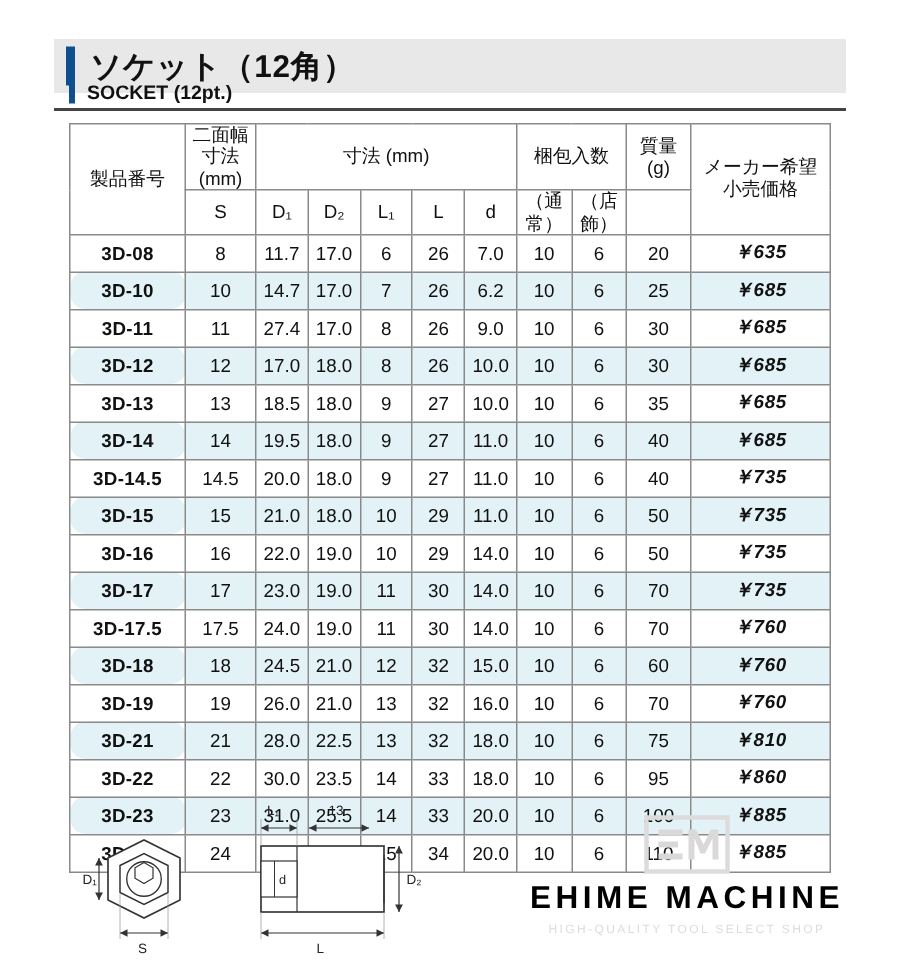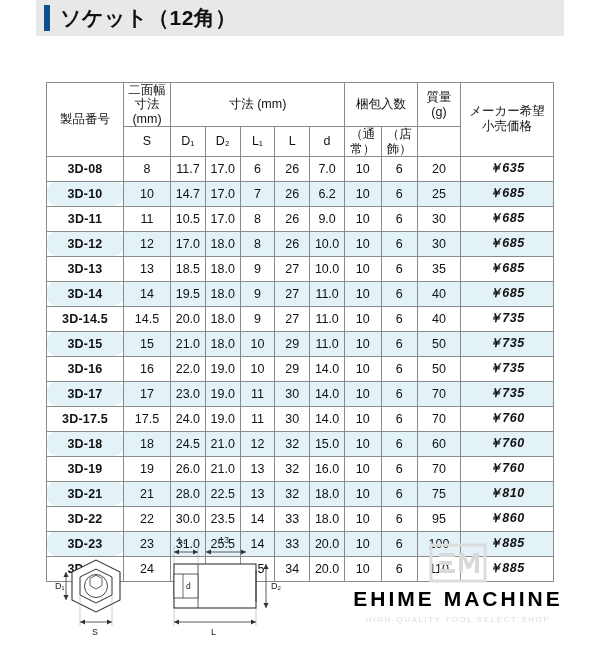--- a/index.html
+++ b/index.html
@@ -18,21 +18,21 @@
   .page {
     width: 600px;
     height: 649px;
     position: relative;
     box-sizing: border-box;
   }
   
   .title-band {
     position: absolute;
     left: 36px;
-    top: 0;
+    top: 26px;
     width: 528px;
     height: 36px;
     background: #e8e8e8;
     display: flex;
     align-items: center;
   }
   .title-accent {
     width: 6px;
     height: 26px;
     background: #0f4f8f;
@@ -172,20 +172,24 @@
 </head>
 <body>
 
 <div class="page">
 
   <div class="title-band">
     <div class="title-accent"></div>
     <div class="title-jp">ソケット（12角）</div>
   </div>
 
+  <div class="subtitle-row">
+    <div class="subtitle-accent"></div>
+    <div class="subtitle-en">SOCKET (12pt.)</div>
+  </div>
 
   <div class="table-wrap">
     <table class="spec">
       <thead>
         <tr>
           <th class="hd-part" rowspan="2">製品番号</th>
           <th class="hd-sizegroup" rowspan="1">
             <div>二面幅</div>
             <div>寸法</div>
             <div>(mm)</div>
@@ -236,21 +240,21 @@
             <td class="numcell col-l">26</td>
             <td class="numcell col-d">6.2</td>
             <td class="numcell col-n">10</td>
             <td class="numcell col-t">6</td>
             <td class="numcell ">25</td>
             <td class="price">￥685</td>
           </tr>
           <tr>
             <td class="part">3D-11</td>
             <td class="numcell col-s">11</td>
-            <td class="numcell col-d1">10.5</td>
+            <td class="numcell col-d1">27.4</td>
             <td class="numcell col-d2">17.0</td>
             <td class="numcell col-l1">8</td>
             <td class="numcell col-l">26</td>
             <td class="numcell col-d">9.0</td>
             <td class="numcell col-n">10</td>
             <td class="numcell col-t">6</td>
             <td class="numcell ">30</td>
             <td class="price">￥685</td>
           </tr>
           <tr class="alt">

